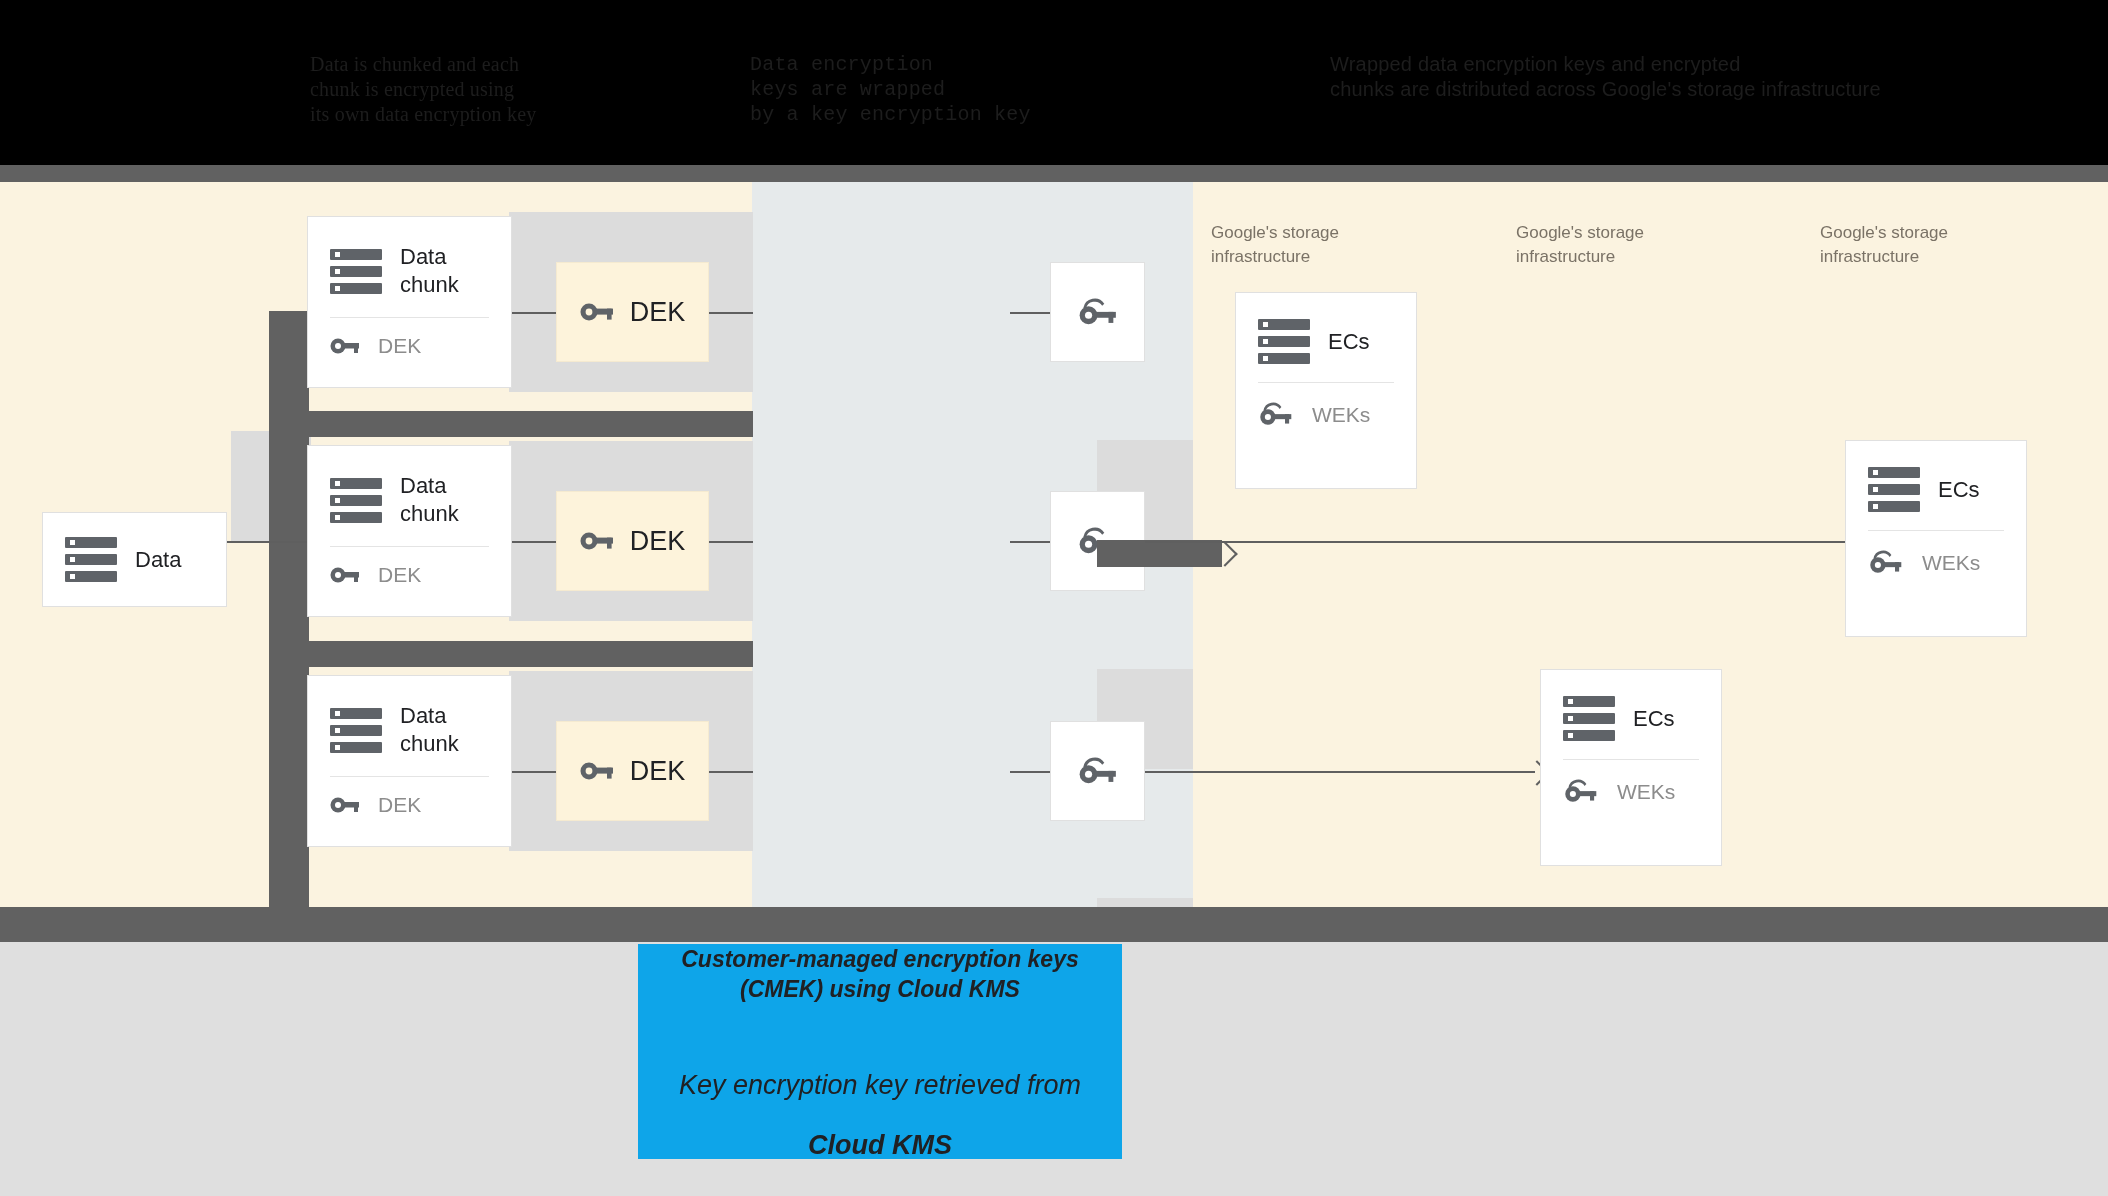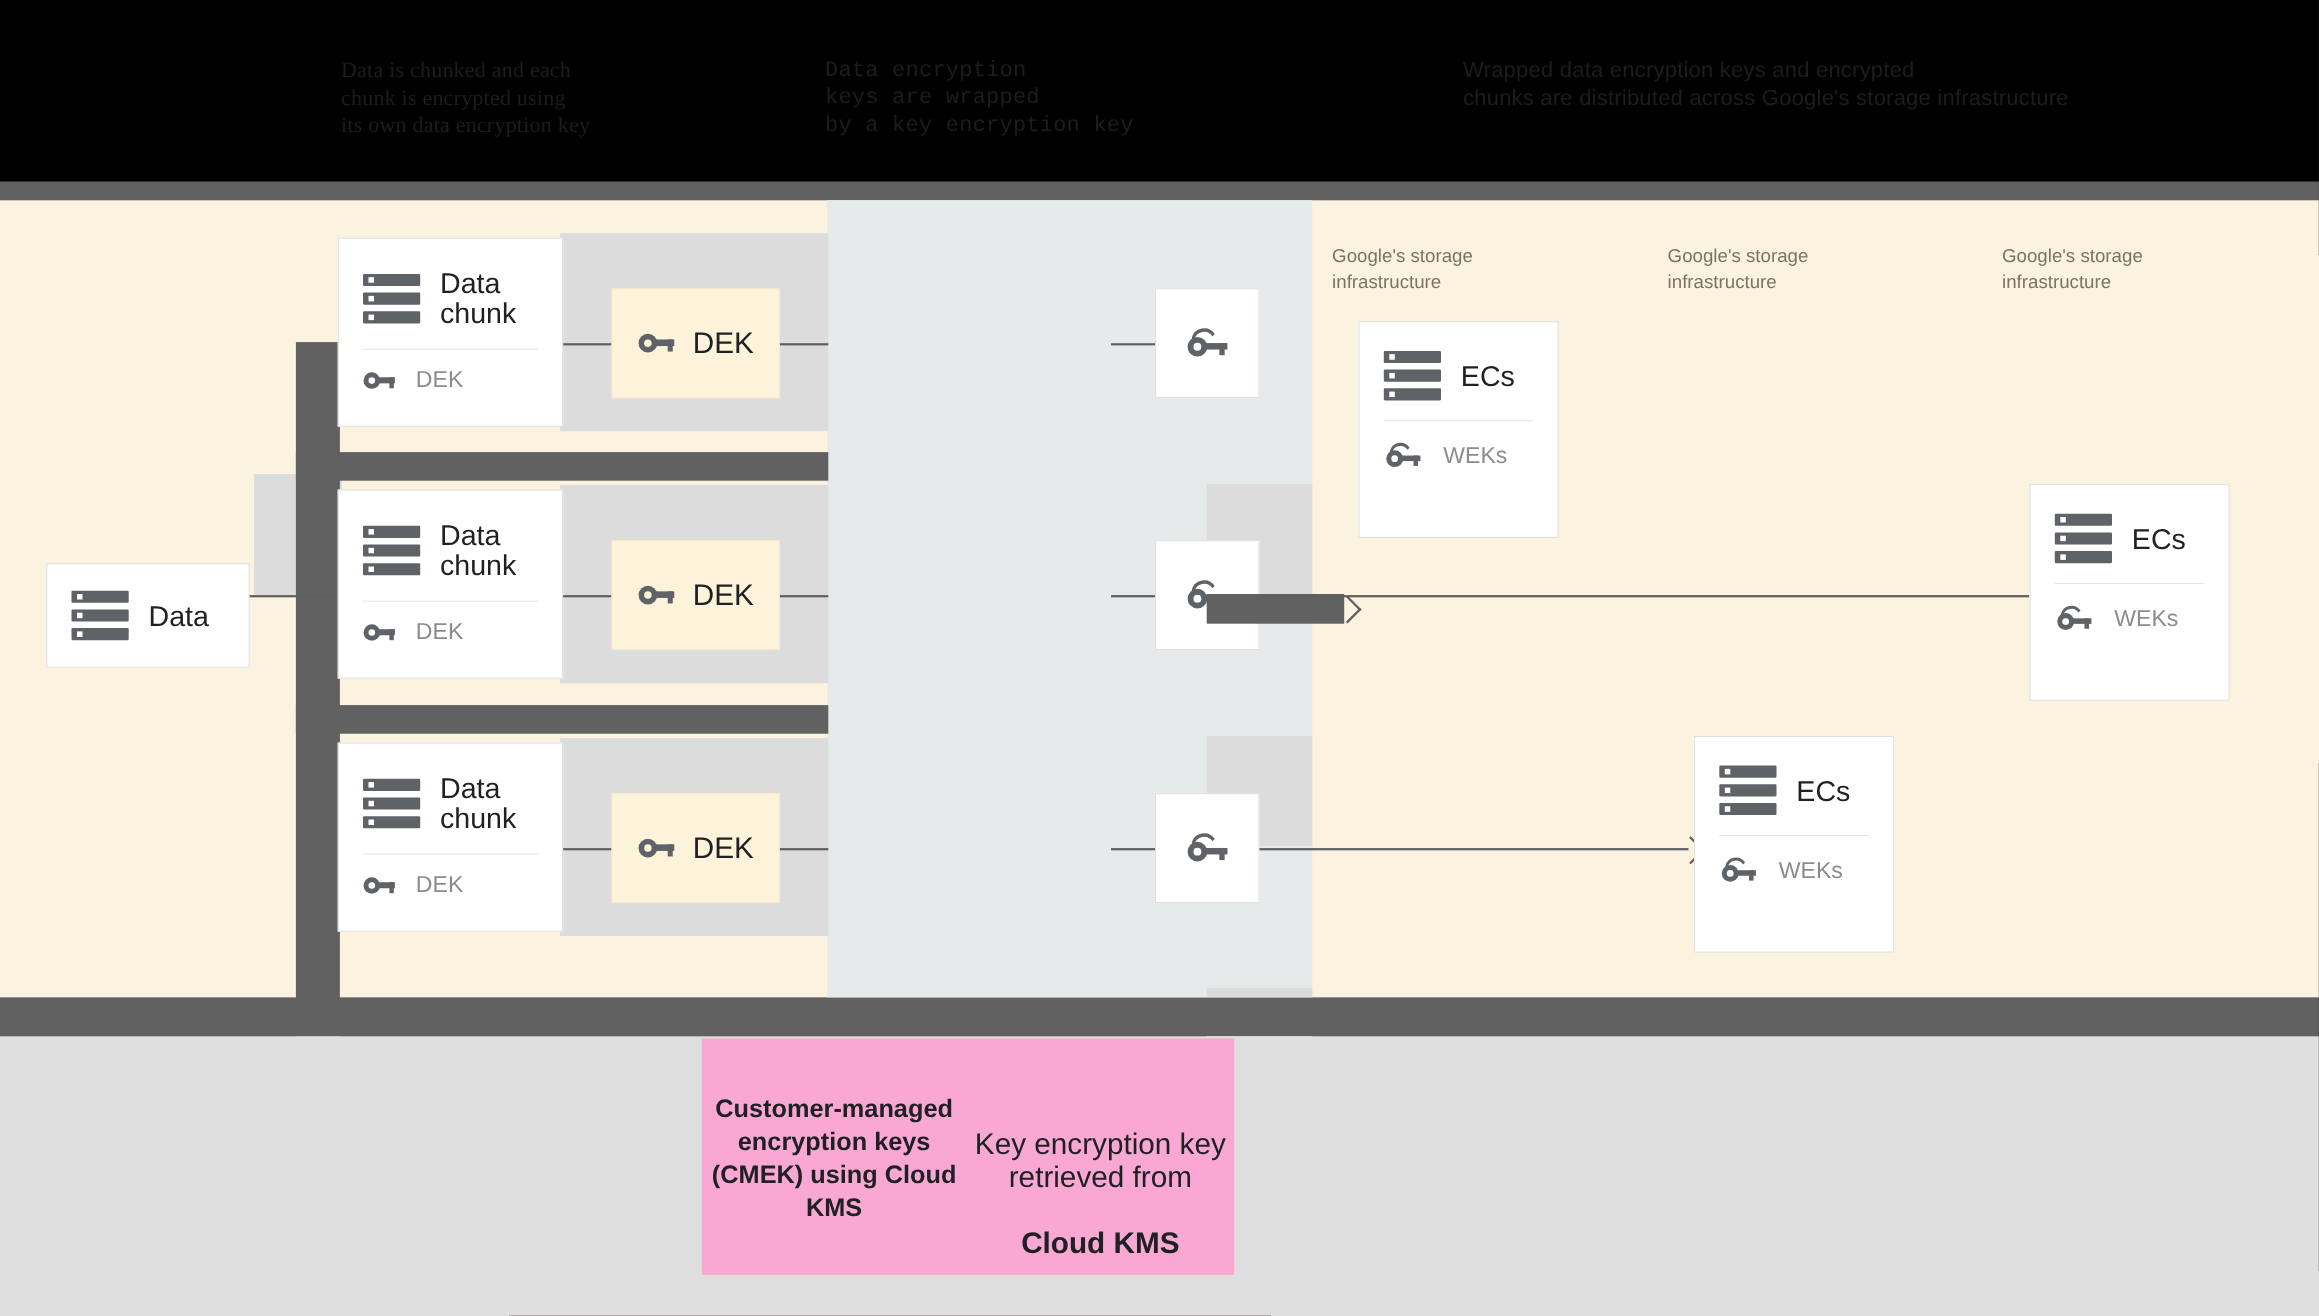--- a/index.html
+++ b/index.html
@@ -94,21 +94,21 @@
   }
   .card-div{
     height:1px;background:#e4e4e4;
     margin:18px 22px 0 22px;
   }
   .card-bot{
     display:flex;align-items:center;
     padding:16px 22px 0 22px;
   }
   .card-label{
-    font-size:26px;color:#202124;margin-left:18px;line-height:28px;
+    font-size:22px;color:#202124;margin-left:18px;line-height:28px;
   }
   .card-sub{
     font-size:21px;color:#8c8c8c;margin-left:18px;
   }
 
   
   .stor-icon{width:52px;flex:0 0 52px;}
   .stor-bar{
     height:11px;background:#5f6368;margin-bottom:6px;
     position:relative;border-radius:1px;
@@ -141,23 +141,24 @@
   #band-bottom{
     position:absolute;left:0;top:907px;width:2108px;height:35px;
     background:#616161;
   }
   #footer{
     position:absolute;left:0;top:942px;width:2108px;height:254px;
     background:#dfdfdf;
   }
   #caption{
     position:absolute;left:638px;top:944px;width:484px;height:215px;
-    background:#f9a8d4;
-    display:flex;flex-direction:row;align-items:center;justify-content:center;
+    background:#0ea5e9;
+    display:flex;flex-direction:column;align-items:center;justify-content:center;
     text-align:center;
+    font-style:italic;
   }
   #caption .cap-bold{
     font-size:23px;font-weight:bold;color:#202124;line-height:30px;
     white-space:pre-line;
   }
   #caption .cap-reg{
     font-size:27px;color:#202124;line-height:30px;margin-top:36px;
     white-space:pre-line;
   }
   #caption .cap-reg b{font-weight:bold;}

